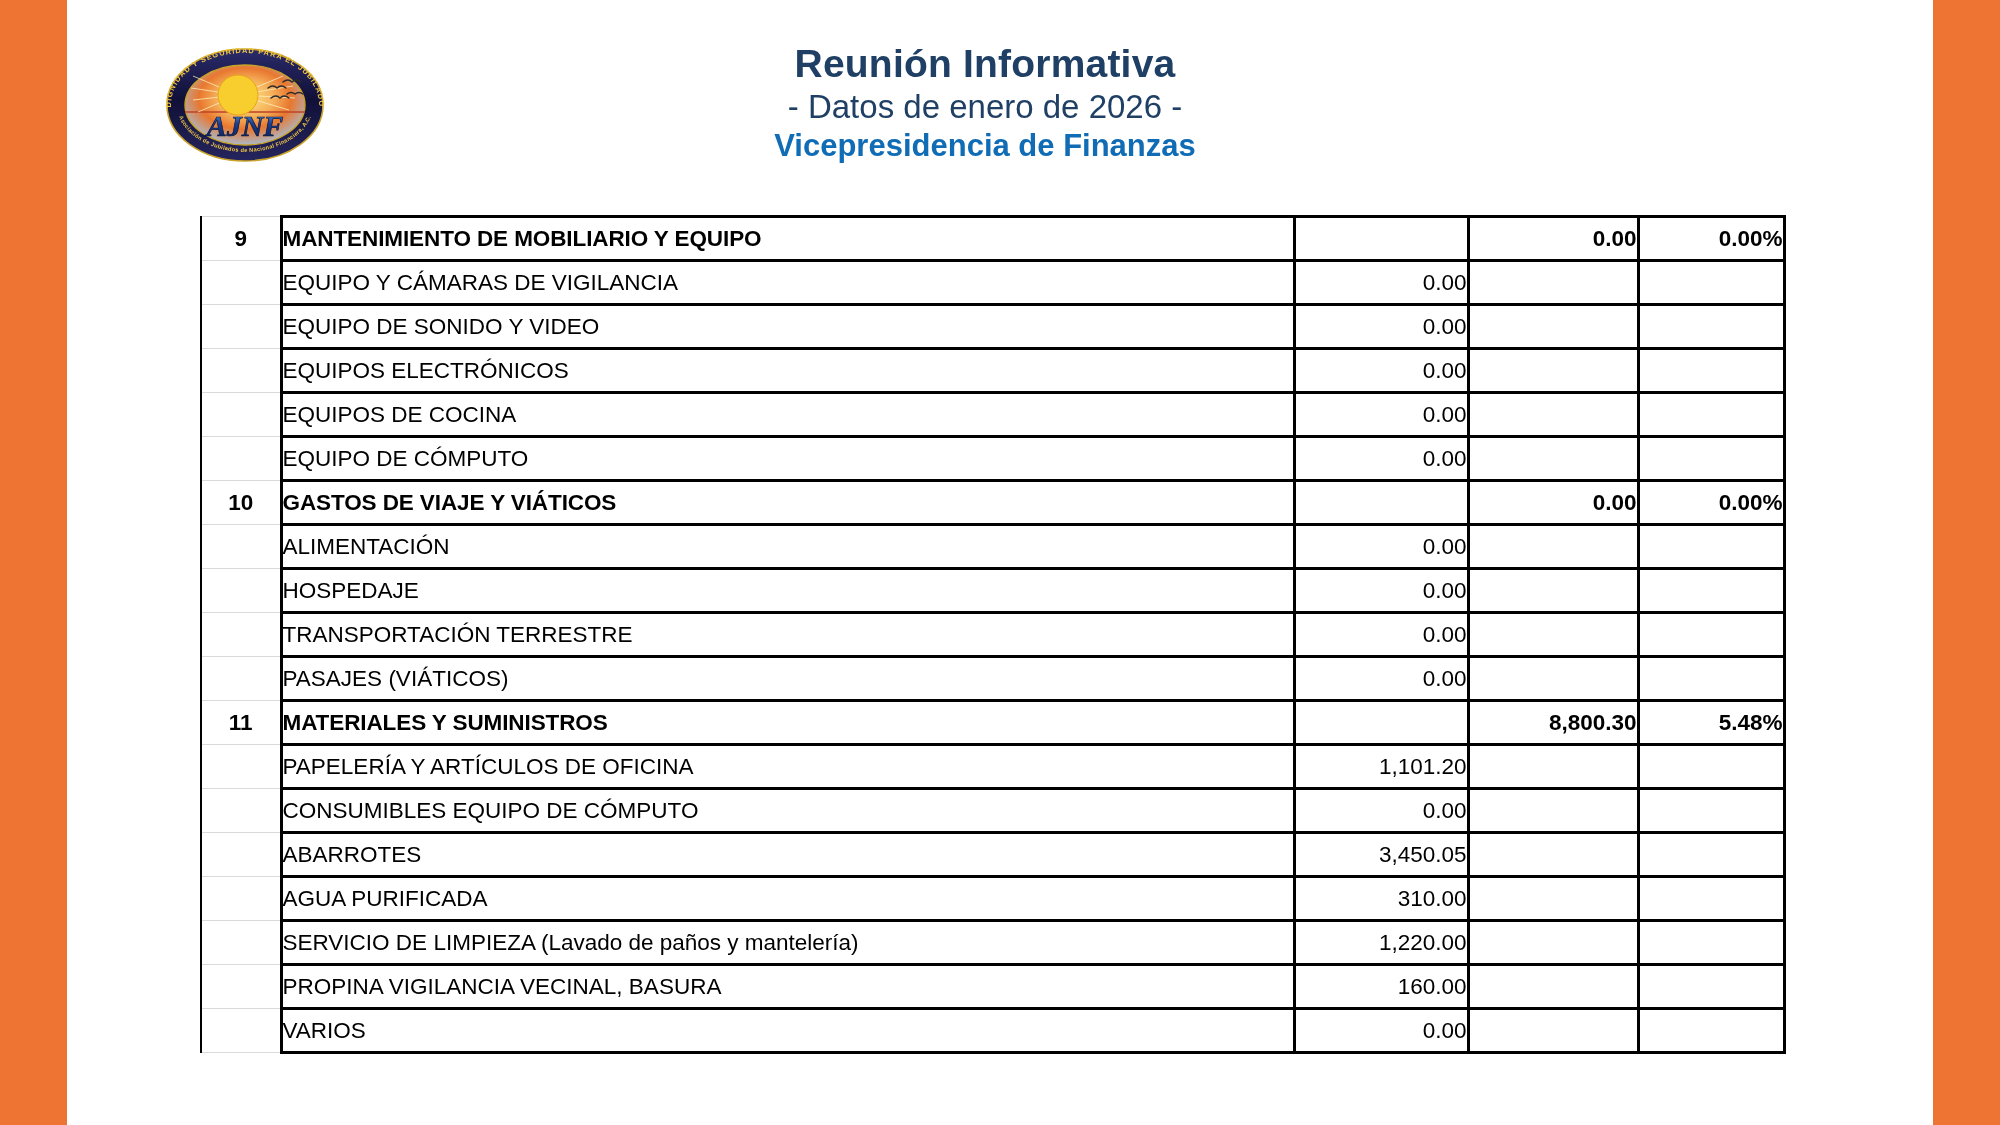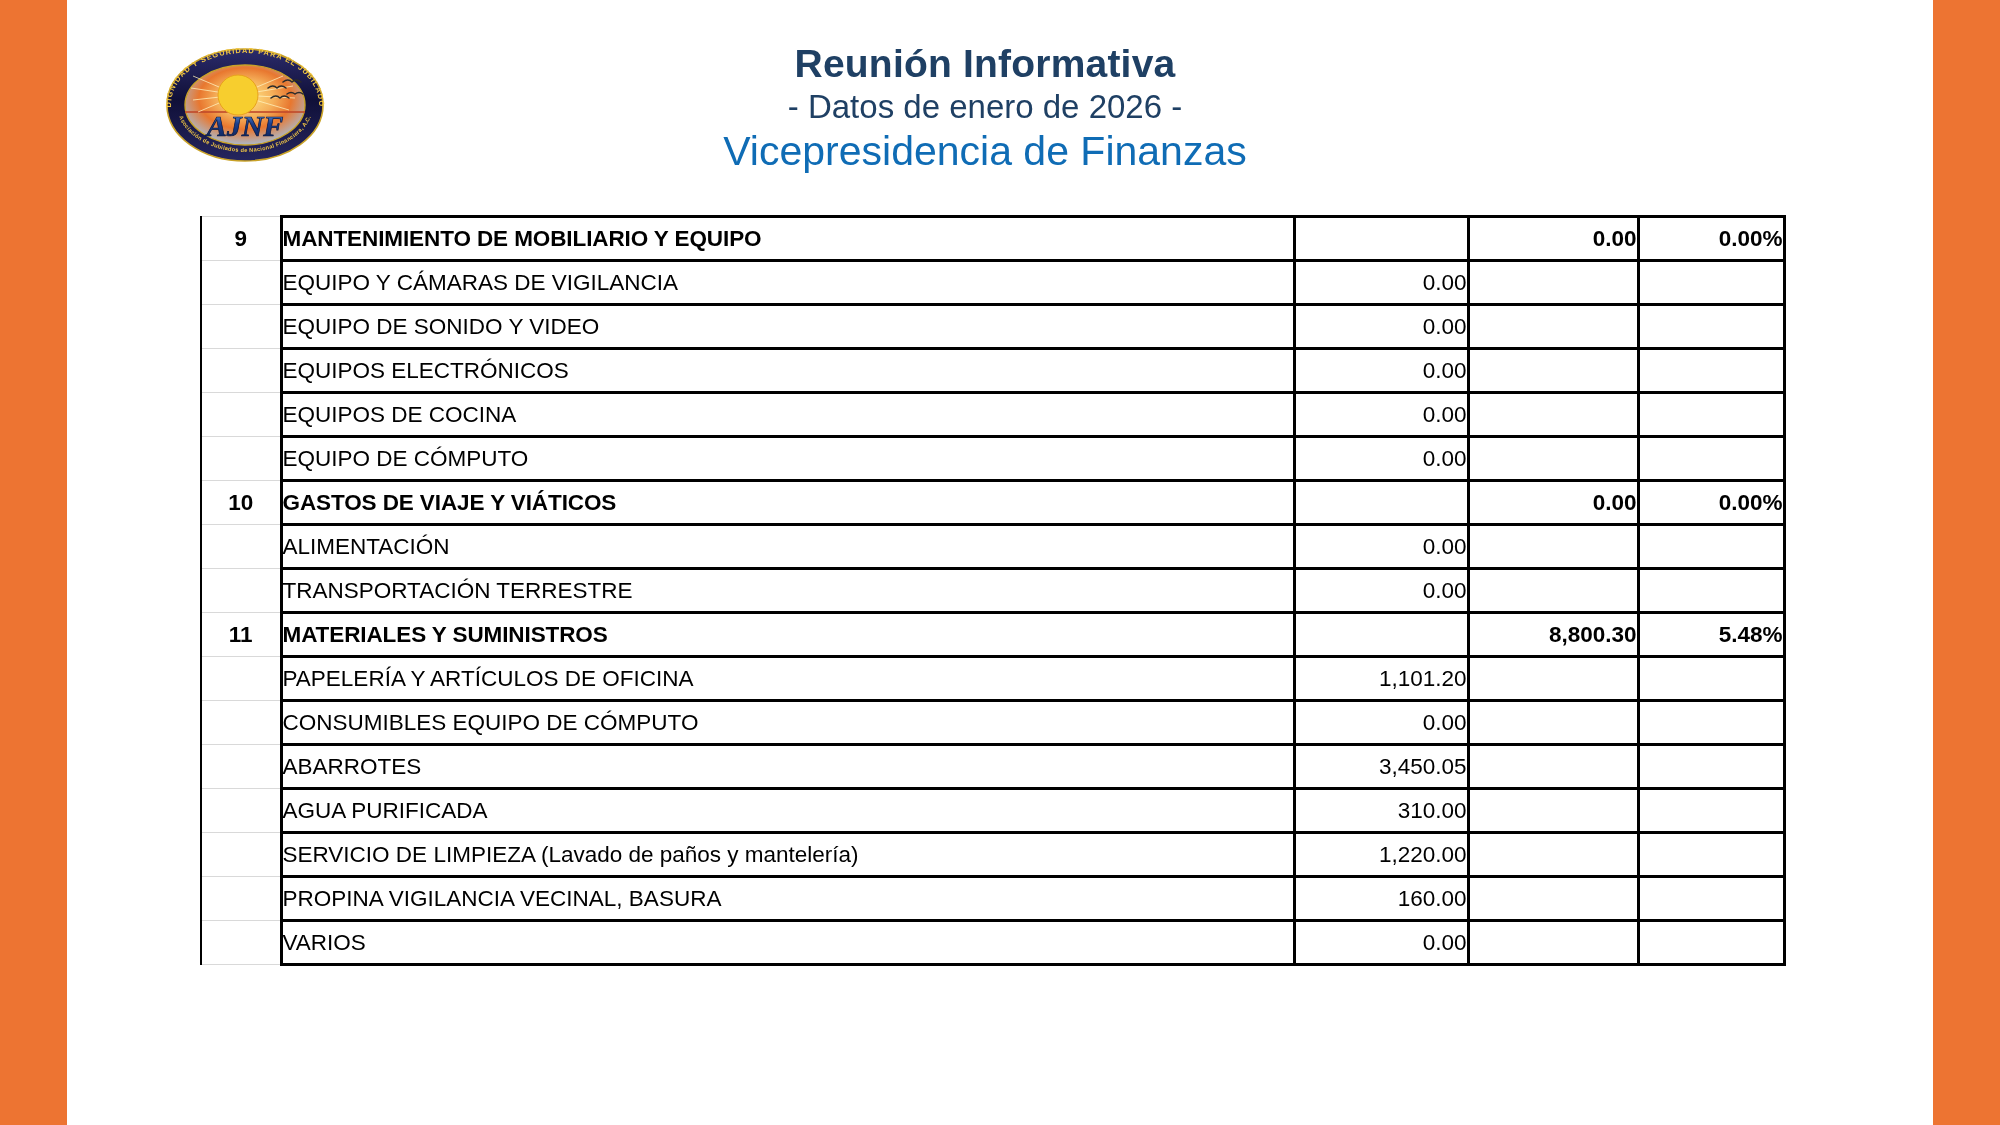--- a/index.html
+++ b/index.html
@@ -33,21 +33,21 @@
   }
   #title-main{
     font-size:39px;font-weight:bold;color:#1F4064;
     letter-spacing:.2px;
   }
   #title-sub{
     font-size:33px;font-weight:normal;color:#1F4064;
     margin-top:3px;
   }
   #title-dept{
-    font-size:41px;font-weight:normal;color:#0F6CB5;
+    font-size:31px;font-weight:bold;color:#0F6CB5;
     margin-top:3px;
   }
 
   
   #sheet{
     position:absolute;left:200px;top:215px;
     width:1583px;
     border-collapse:collapse;
     table-layout:fixed;
   }
@@ -251,21 +251,37 @@
       <tr>
         <td class="c-num blank"></td>
         <td class="cell c-label heavy-l item" colspan="4"><span>ALIMENTACIÓN</span></td>
         <td class="sp thin-l"></td>
         <td class="cell c-val heavy-l heavy-r">0.00</td>
         <td class="cell c-tot heavy-r"></td>
         <td class="cell c-pct heavy-r"></td>
       </tr>
       <tr>
         <td class="c-num blank"></td>
+        <td class="cell c-label heavy-l item" colspan="4"><span>HOSPEDAJE</span></td>
+        <td class="sp thin-l"></td>
+        <td class="cell c-val heavy-l heavy-r">0.00</td>
+        <td class="cell c-tot heavy-r"></td>
+        <td class="cell c-pct heavy-r"></td>
+      </tr>
+      <tr>
+        <td class="c-num blank"></td>
         <td class="cell c-label heavy-l item" colspan="4"><span>TRANSPORTACIÓN TERRESTRE</span></td>
+        <td class="sp thin-l"></td>
+        <td class="cell c-val heavy-l heavy-r">0.00</td>
+        <td class="cell c-tot heavy-r"></td>
+        <td class="cell c-pct heavy-r"></td>
+      </tr>
+      <tr>
+        <td class="c-num blank"></td>
+        <td class="cell c-label heavy-l item" colspan="4"><span>PASAJES (VIÁTICOS)</span></td>
         <td class="sp thin-l"></td>
         <td class="cell c-val heavy-l heavy-r">0.00</td>
         <td class="cell c-tot heavy-r"></td>
         <td class="cell c-pct heavy-r"></td>
       </tr>
       <tr>
         <td class="c-num">11</td>
         <td class="cell c-label heavy-l group" colspan="4"><span>MATERIALES Y SUMINISTROS</span></td>
         <td class="sp thin-l"></td>
         <td class="cell c-val heavy-l heavy-r"></td>

